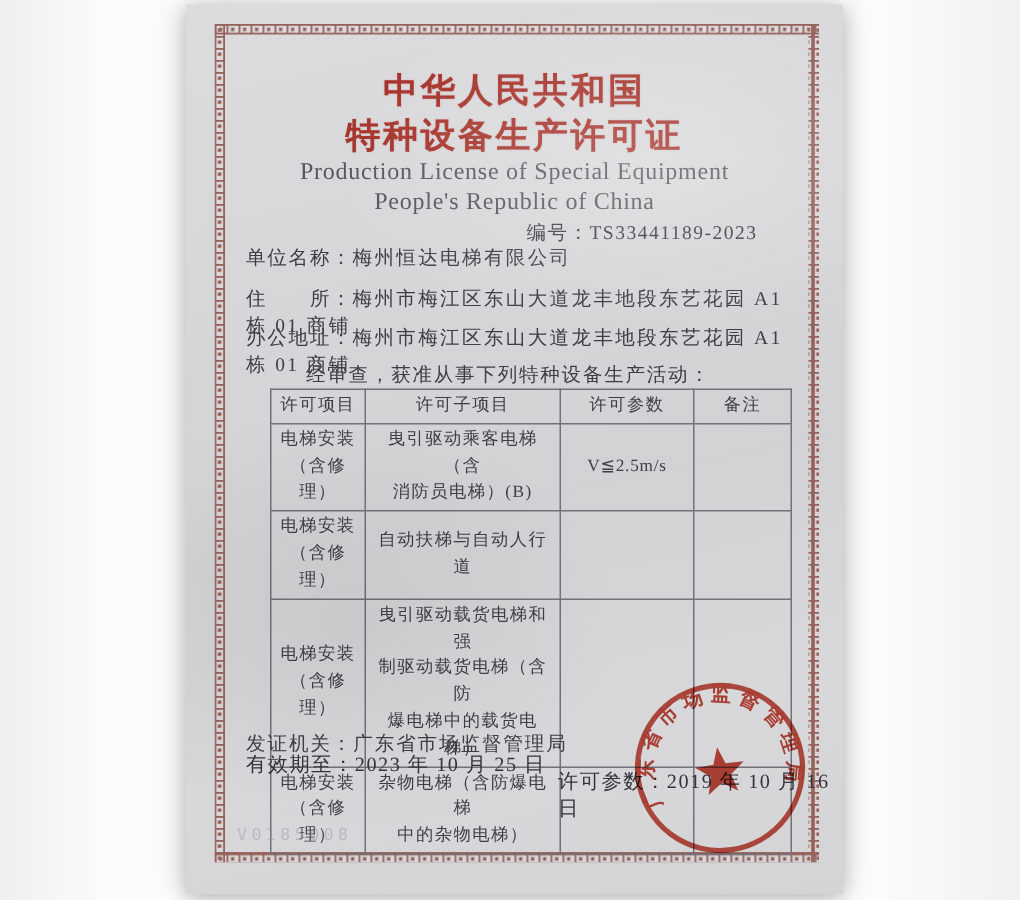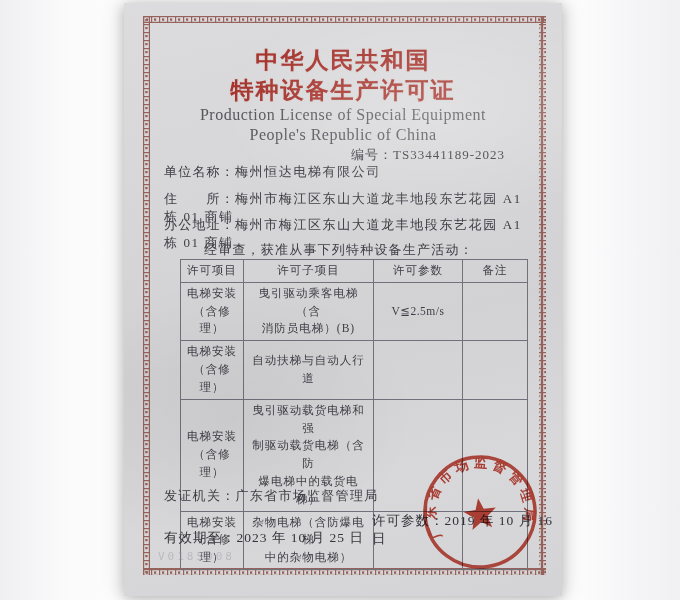--- a/index.html
+++ b/index.html
@@ -67,21 +67,21 @@
     padding: 2px 3px; letter-spacing: 1px; line-height: 1.55;
   }
   .lic-table .r-hdr { height: 22px; }
   .lic-table .r-1 { height: 38px; }
   .lic-table .r-2 { height: 34px; }
   .lic-table .r-3 { height: 53px; }
   .lic-table .r-4 { height: 37px; }
   .lic-table td.c-params { font-family: "Liberation Serif", serif; letter-spacing: 0.5px; }
 
   .f-issuer { position: absolute; left: 40px; top: 484px; font-size: 13px; color: #3d3d45; letter-spacing: 1.3px; z-index: 1; }
-  .f-valid  { position: absolute; left: 40px; top: 526px; font-size: 13.5px; color: #33333b; letter-spacing: 1px; z-index: 1; }
+  .f-valid  { position: absolute; left: 40px; top: 498px; font-size: 13.5px; color: #33333b; letter-spacing: 1px; z-index: 1; }
   .f-issue  { position: absolute; left: 248px; top: 509px; font-size: 13.5px; color: #33333b; letter-spacing: 1px; z-index: 1; }
 
   .seal {
     position: absolute; left: 296px; top: 449px; z-index: 2;
     mix-blend-mode: multiply; opacity: 0.92;
     transform: rotate(-8deg);
   }
 
   .watermark {
     position: absolute; left: 34px; top: 547px;

